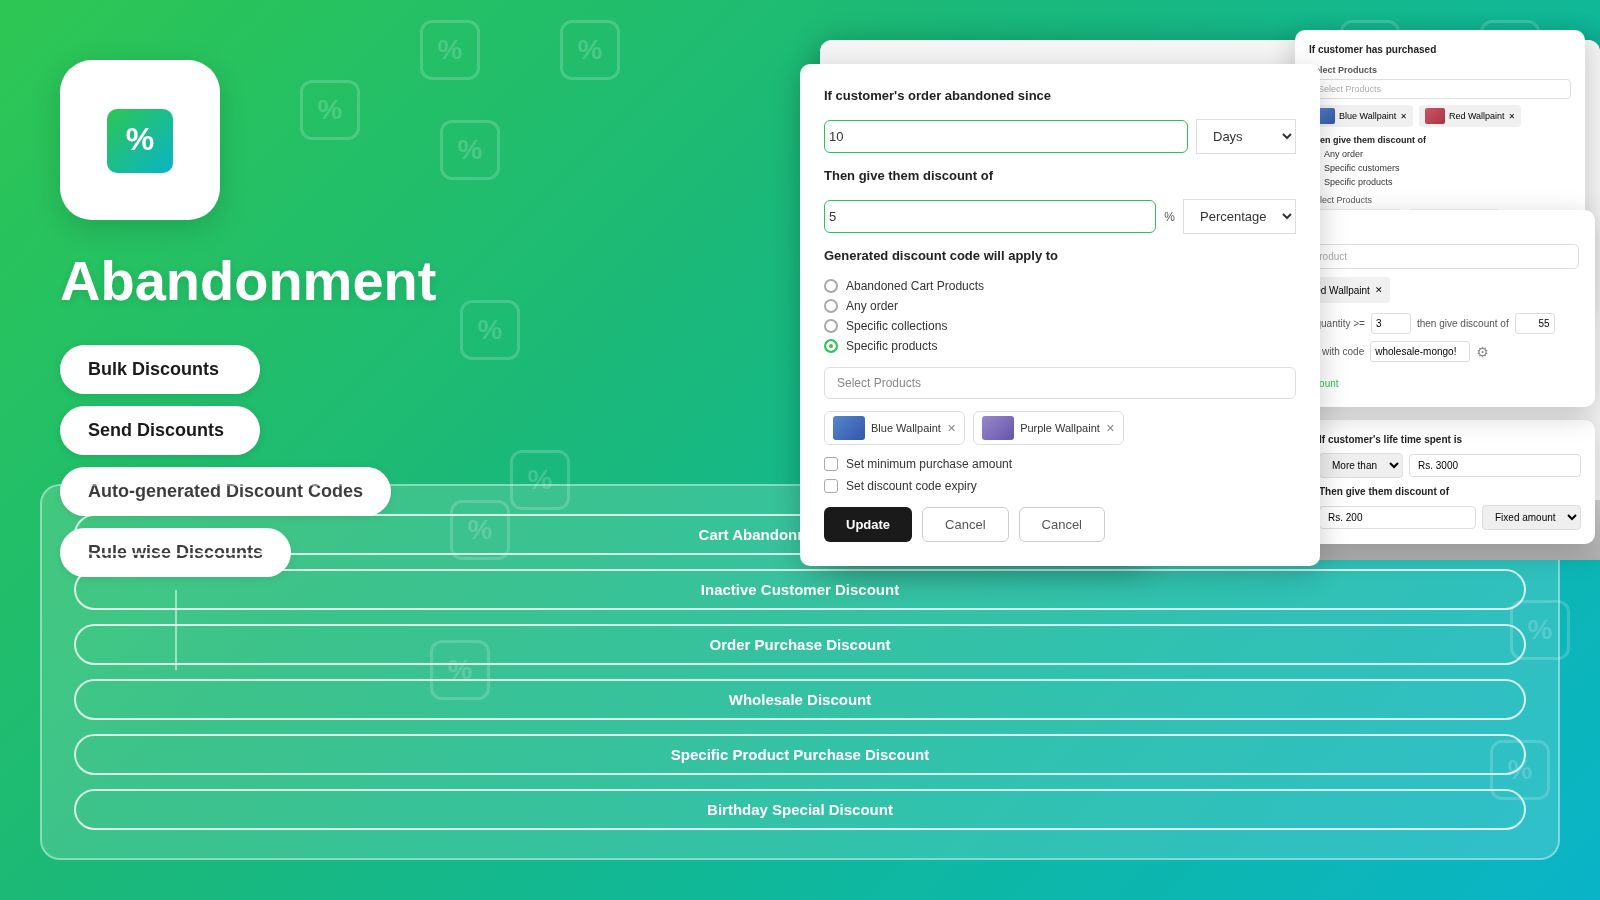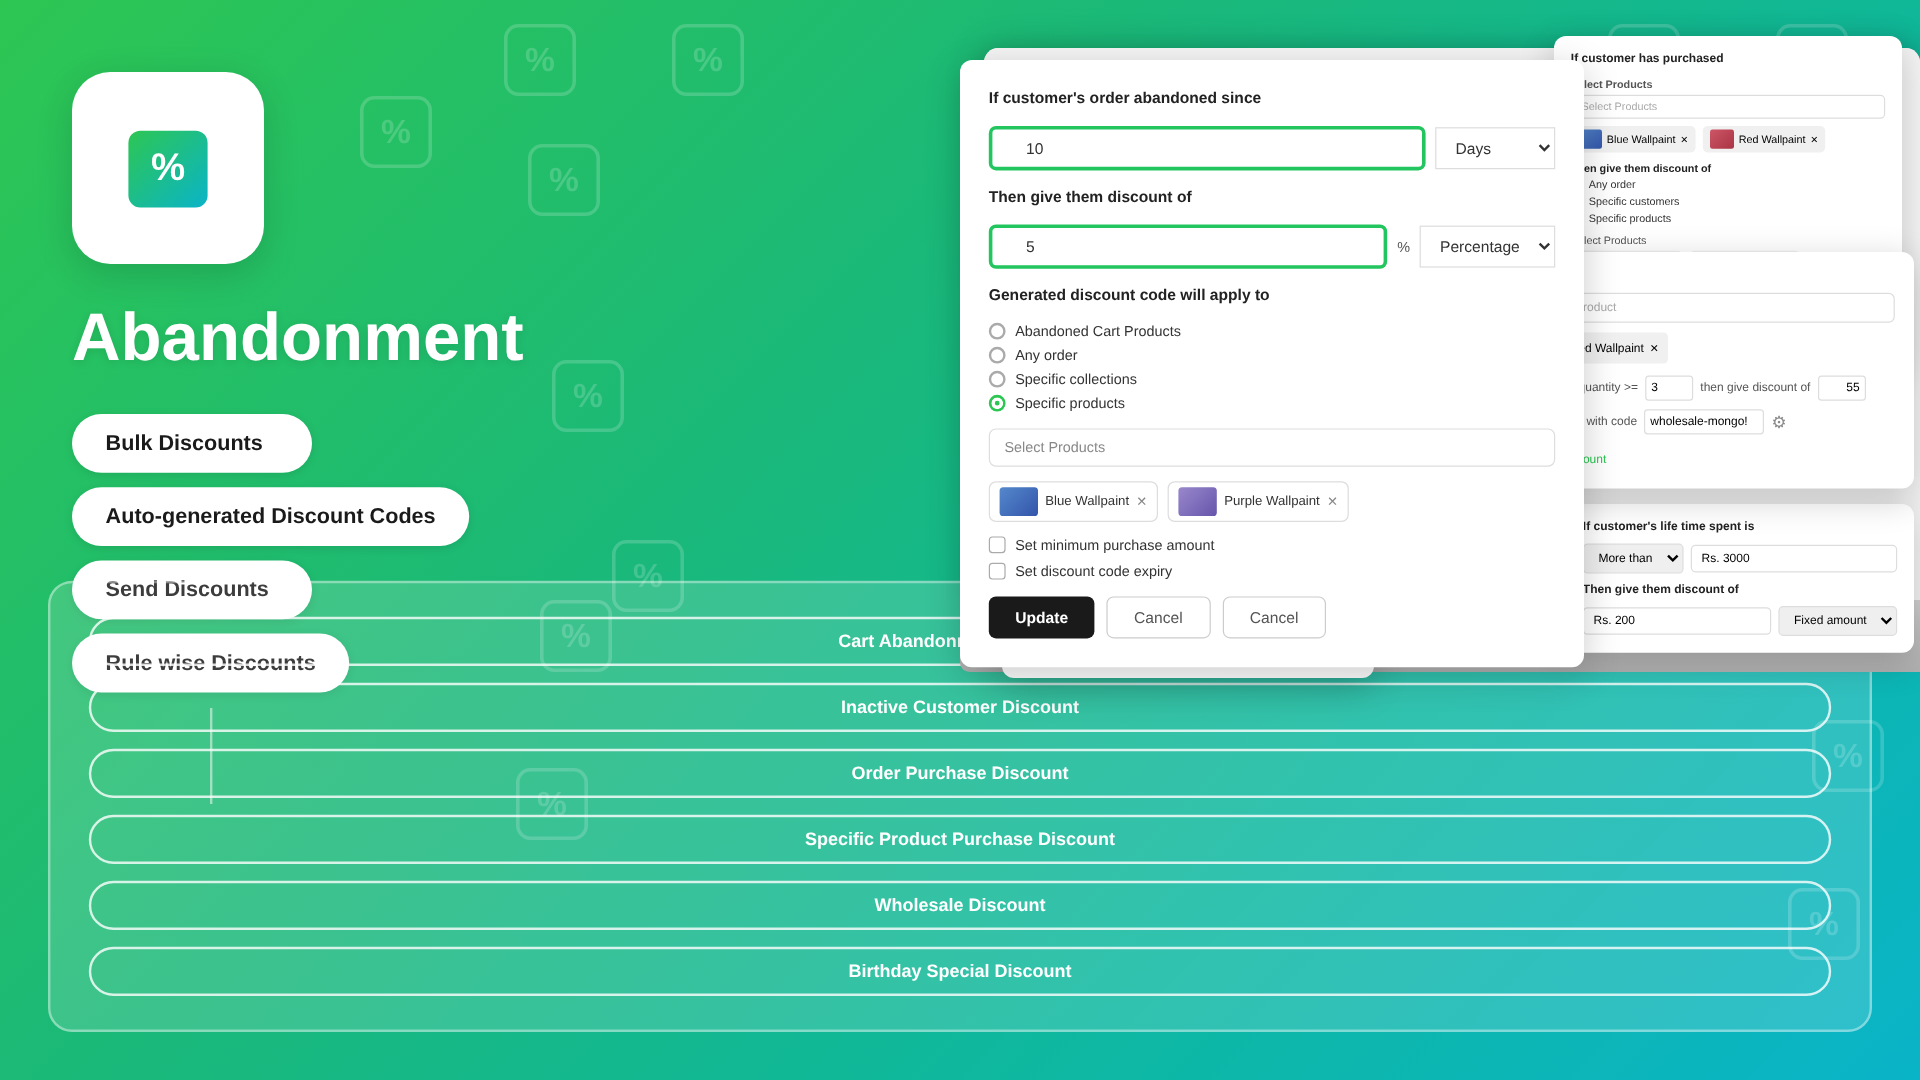--- a/index.html
+++ b/index.html
@@ -162,42 +162,42 @@
     .ui-card {
       position: absolute;
       background: white;
       border-radius: 10px;
       box-shadow: 0 8px 30px rgba(0,0,0,0.2);
       overflow: hidden;
     }
 
     
     .card-main {
-      top: 50px;
+      top: 64px;
       left: 50px;
       width: 520px;
       padding: 24px;
       z-index: 10;
     }
     .card-title {
       font-size: 13px;
       font-weight: 600;
       color: #222;
       margin-bottom: 16px;
     }
     .input-row {
       display: flex;
       align-items: center;
       gap: 8px;
       margin-bottom: 14px;
     }
     .input-field {
       flex: 1;
-      padding: 8px 28px;
-      border: 3px solid #22c55e;
+      padding: 8px 4px;
+      border: 1px solid #22c55e;
       border-radius: 6px;
       font-size: 13px;
       color: #333;
       background: white;
     }
     .select-field {
       padding: 8px 12px;
       border: 1px solid #ddd;
       border-radius: 0;
       font-size: 13px;
@@ -456,35 +456,35 @@
       <rect x="12" y="14" width="66" height="64" rx="10" ry="10" fill="url(#tagGrad)"></rect>
 
       <text x="45" y="55" text-anchor="middle" font-size="32" font-weight="900" fill="white">%</text>
     </svg>
   </div>
 
   <h1 class="app-title">Abandonment</h1>
 
   <div class="feature-buttons">
     <button class="feature-btn">Bulk Discounts</button>
+    <button class="feature-btn">Send Discounts</button>
     <button class="feature-btn">Auto-generated Discount Codes</button>
-    <button class="feature-btn">Send Discounts</button>
     <button class="feature-btn">Rule wise Discounts</button>
   </div>
 </div>
 
 <div class="connector-line"></div>
 
 <div class="bottom-panel">
   <div class="discount-tags-row">
     <button class="discount-tag">Cart Abandonment Discount</button>
     <button class="discount-tag">Inactive Customer Discount</button>
     <button class="discount-tag">Order Purchase Discount</button>
+    <button class="discount-tag">Wholesale Discount</button>
     <button class="discount-tag">Specific Product Purchase Discount</button>
-    <button class="discount-tag">Wholesale Discount</button>
     <button class="discount-tag">Birthday Special Discount</button>
   </div>
 </div>
 
 <div style="position:absolute;right:0;top:0;width:850px;height:700px;">
 
   <div class="laptop-mockup">
     <div class="laptop-screen">
       <div class="screen-bg"></div>
     </div>

